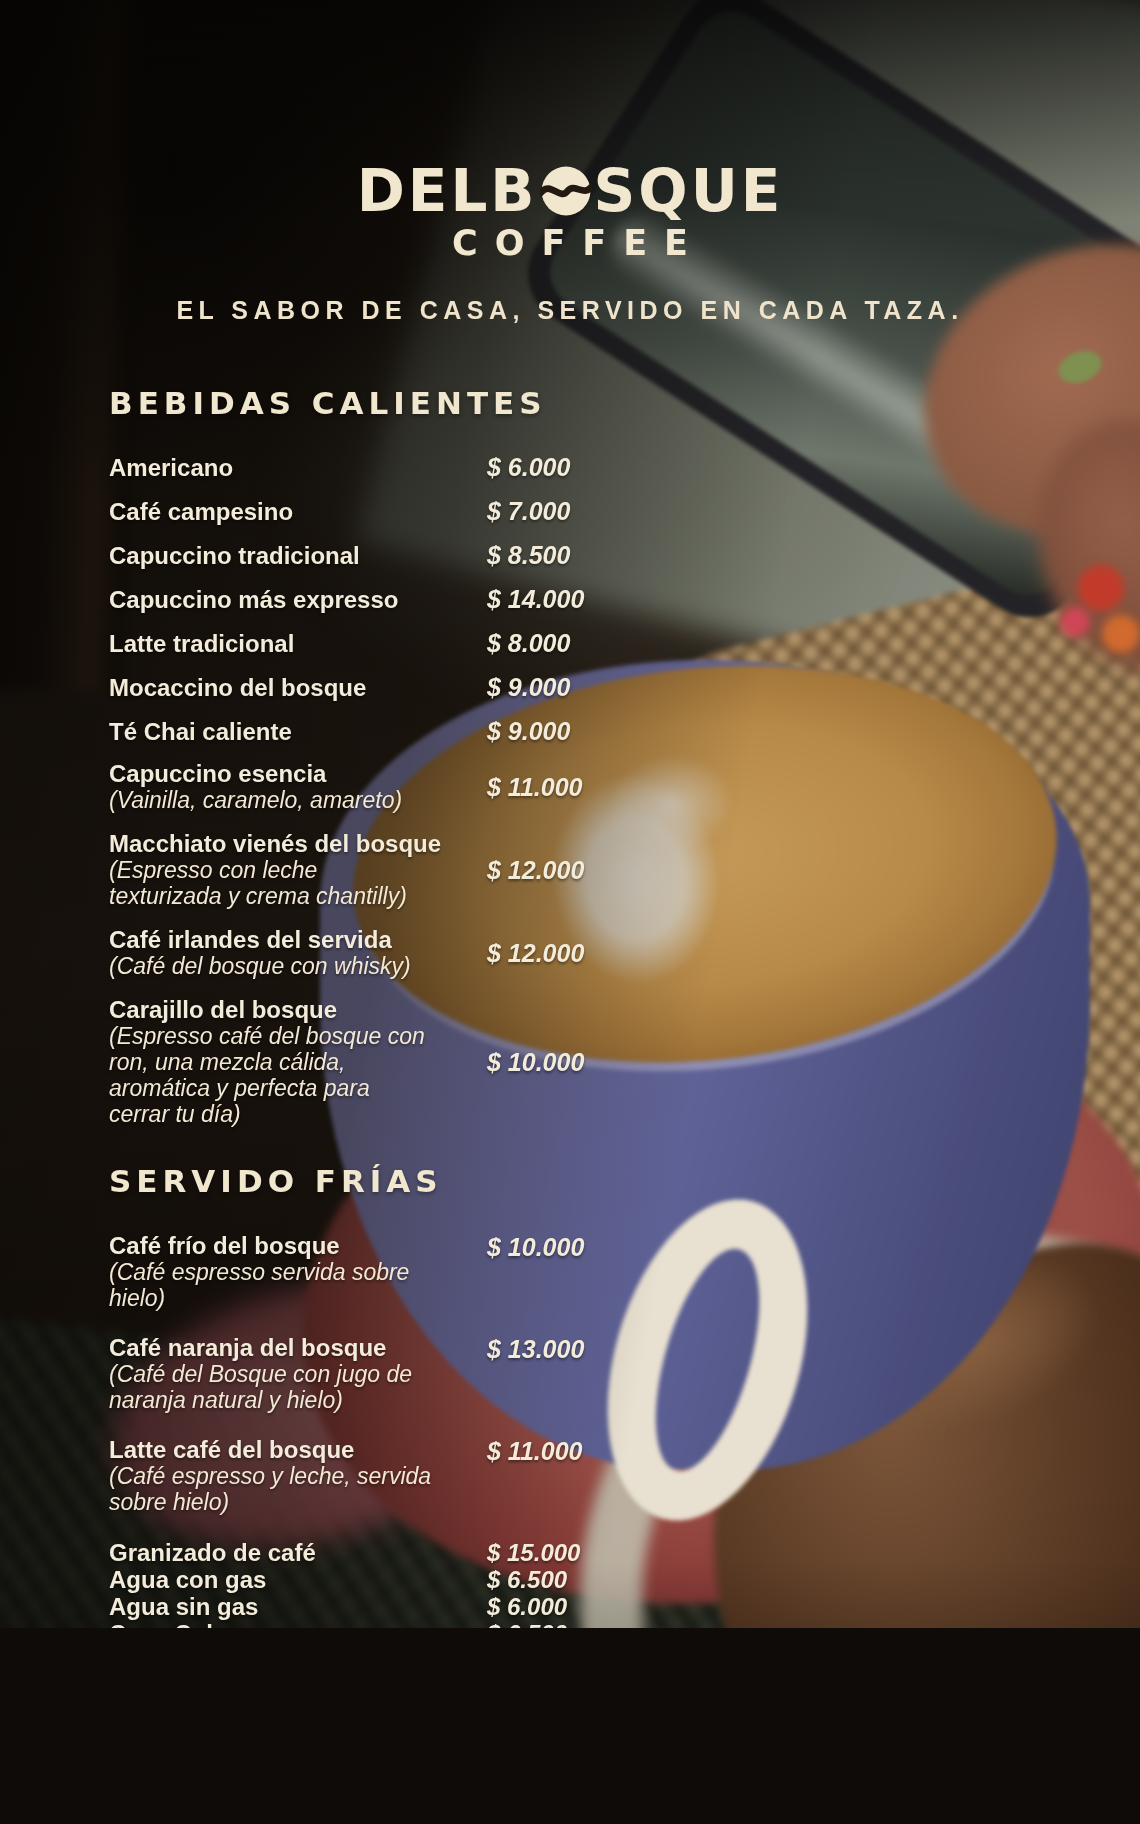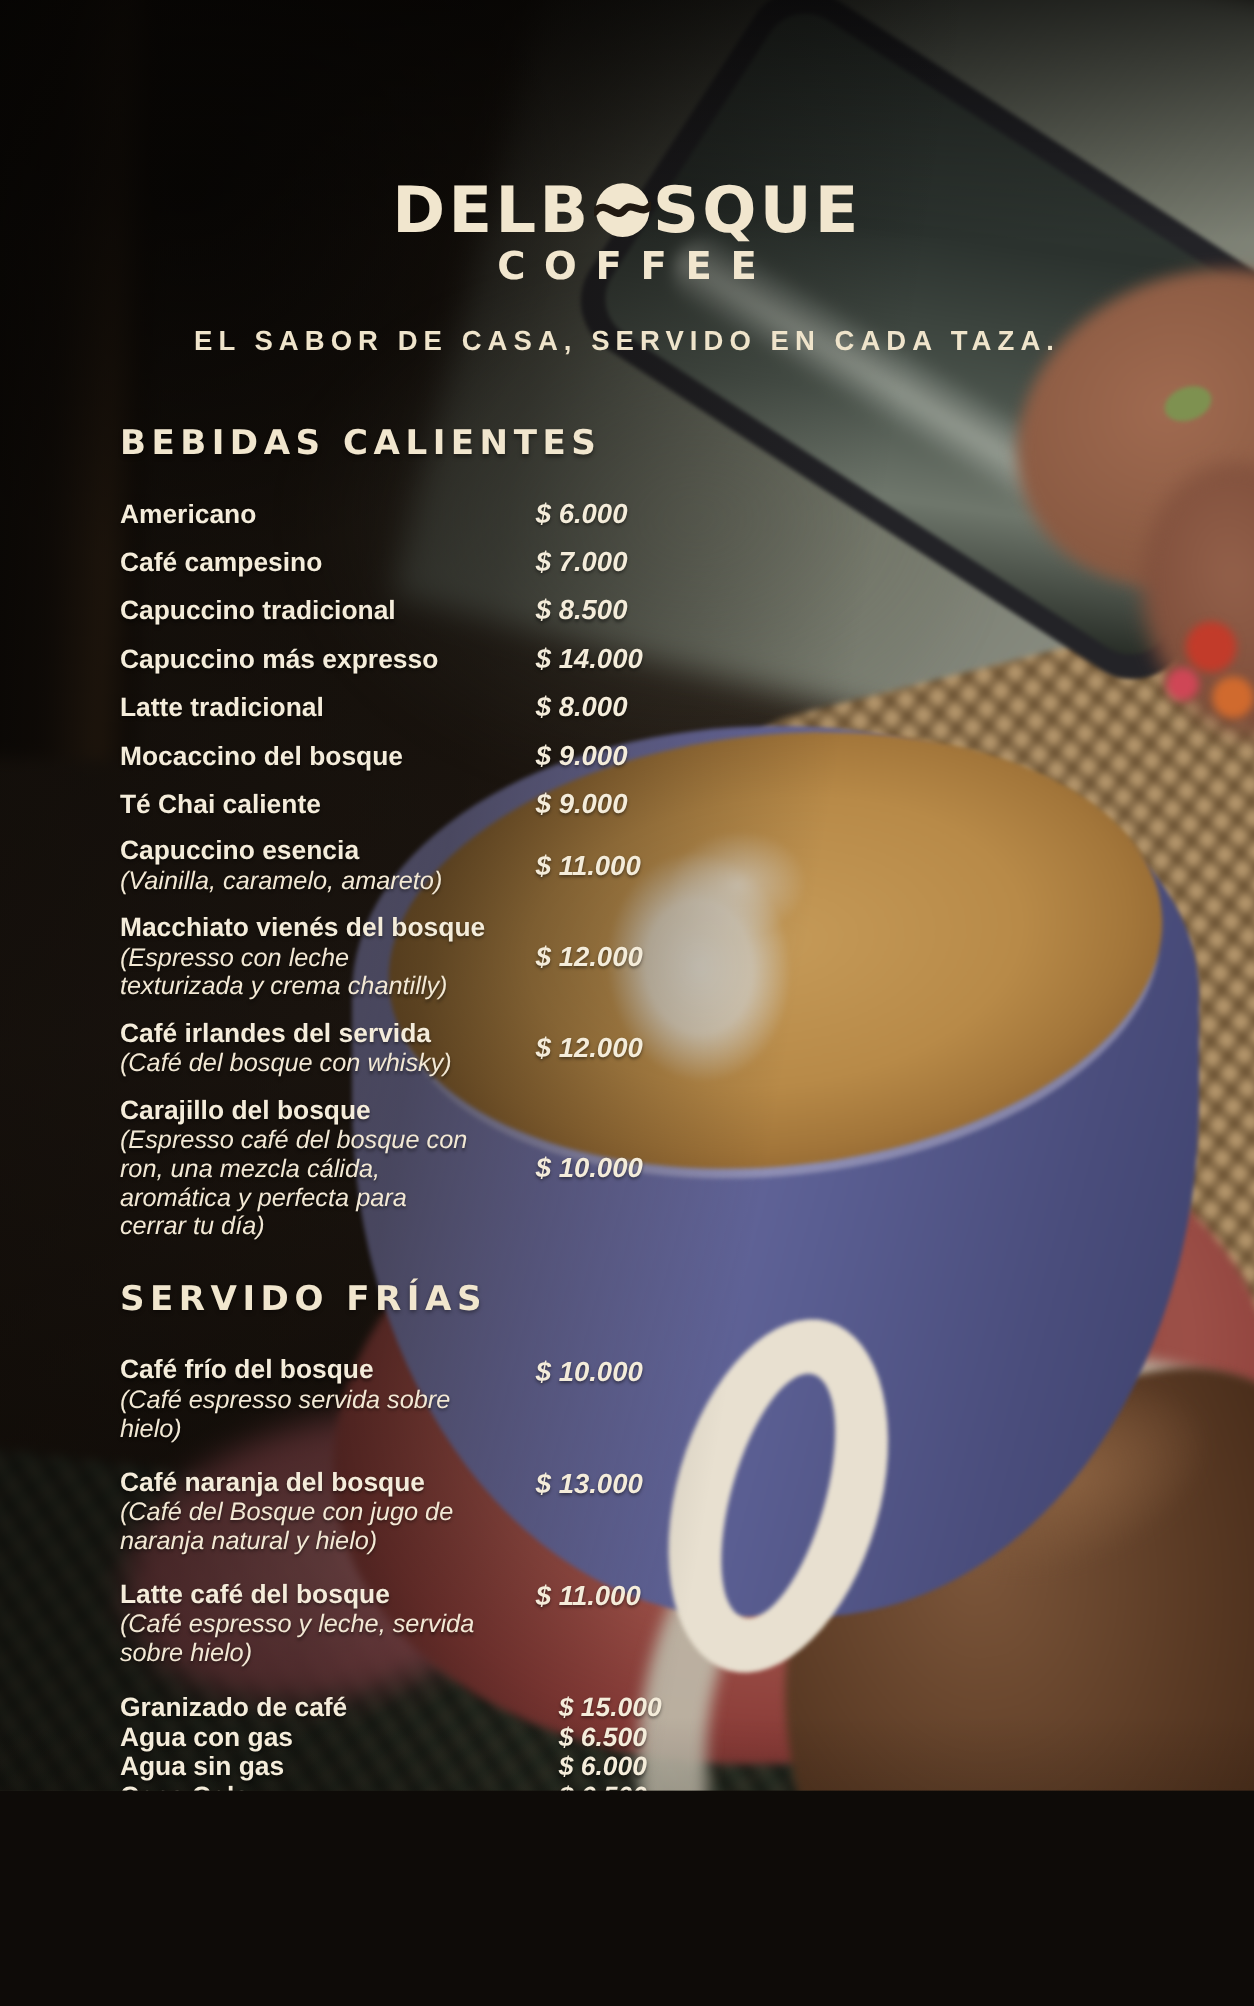--- a/index.html
+++ b/index.html
@@ -94,21 +94,21 @@
   .section-title{font-family:"DejaVu Sans",sans-serif;font-weight:800;font-size:31px;letter-spacing:5px;
     margin:0 0 32px 0;color:#f1e6ce;text-shadow:0 2px 4px rgba(0,0,0,.4);}
   .section.frias .section-title{margin-top:36px;margin-bottom:34px;}
   .row{display:flex;align-items:center;margin-bottom:15px;text-shadow:0 2px 3px rgba(0,0,0,.45);}
   .row .name-block{flex:0 0 378px;}
   .item-name{font-weight:700;font-size:24px;line-height:26px;color:#f4ecda;}
   .item-desc{font-style:italic;font-size:23px;line-height:26px;color:#f2e8d4;white-space:pre-line;}
   .item-price{font-weight:700;font-style:italic;font-size:25px;color:#f4ecda;white-space:nowrap;}
   .row.has-desc{margin-bottom:18px;}
   .section.frias .row{align-items:flex-start;margin-bottom:24px;}
-  .section.frias .row.tight{margin-bottom:0;gap:21px;}
+  .section.frias .row.tight{margin-bottom:0;}
   .section.frias .row.tight .item-name,
   .section.frias .row.tight .item-price{line-height:27px;font-size:24px;}
   
   .badge{position:absolute;left:948px;top:1622px;width:156px;height:156px;z-index:6;}
 </style>
 </head>
 <body>
 
 <div class="page">
 

